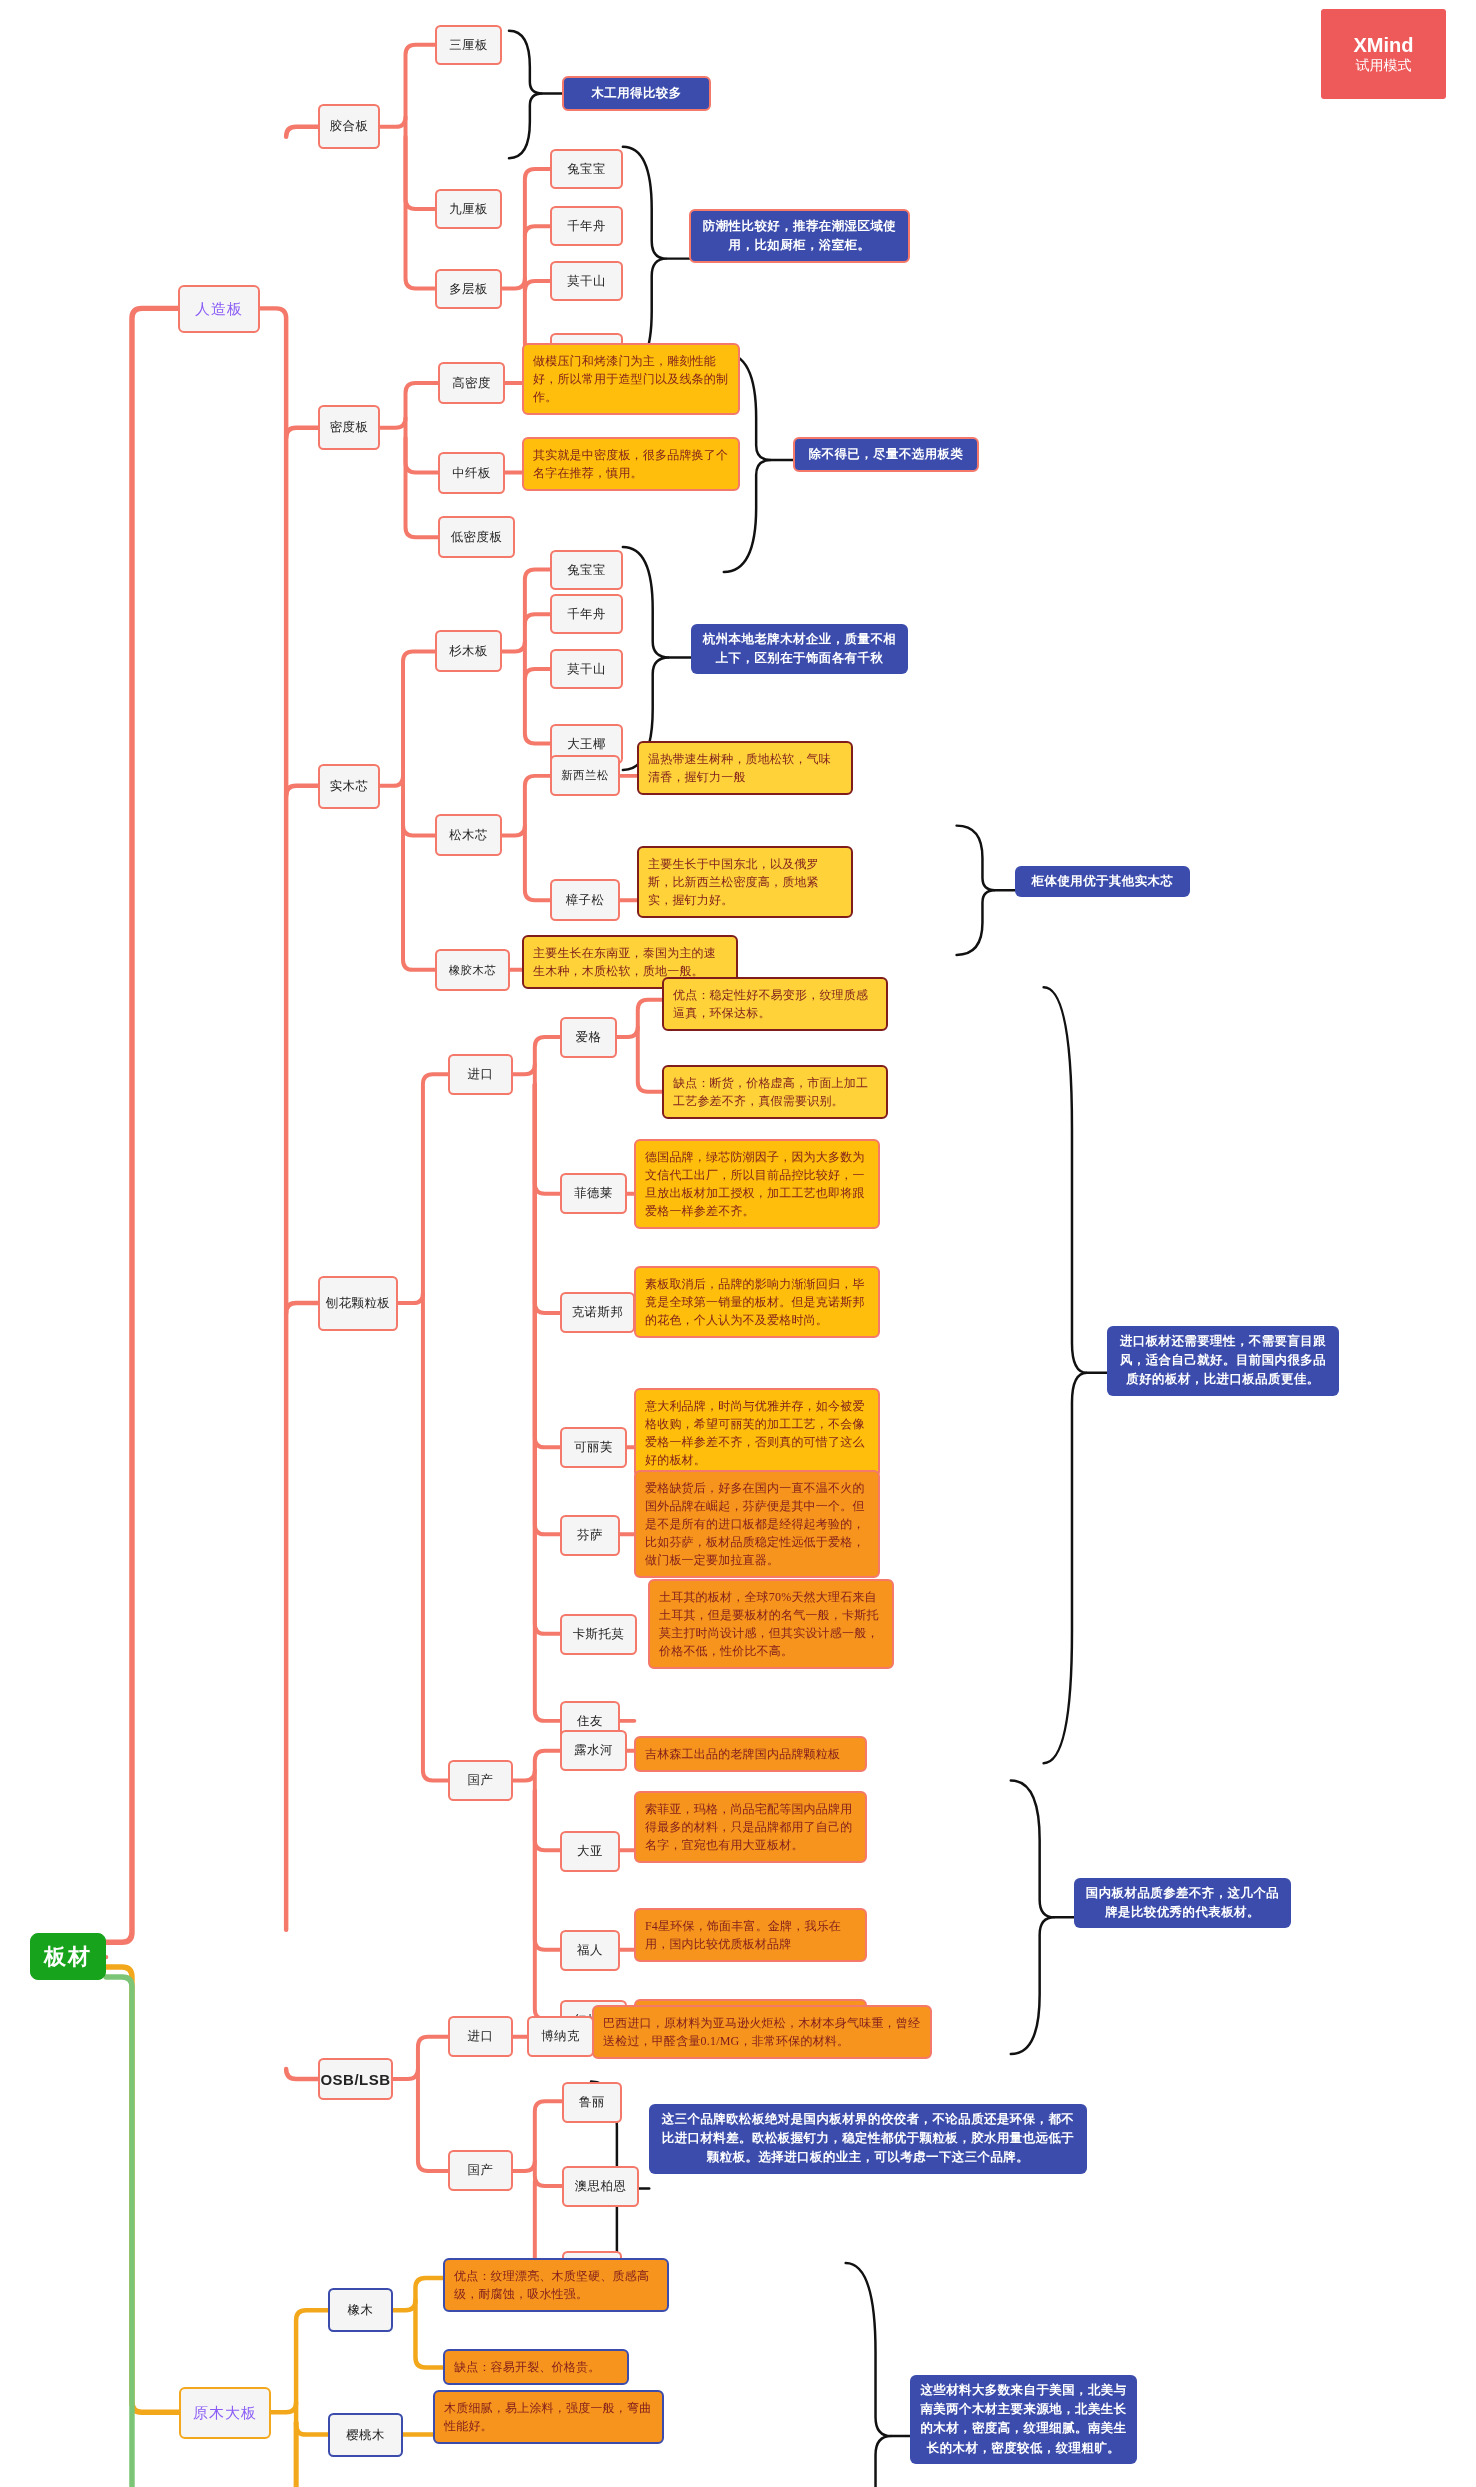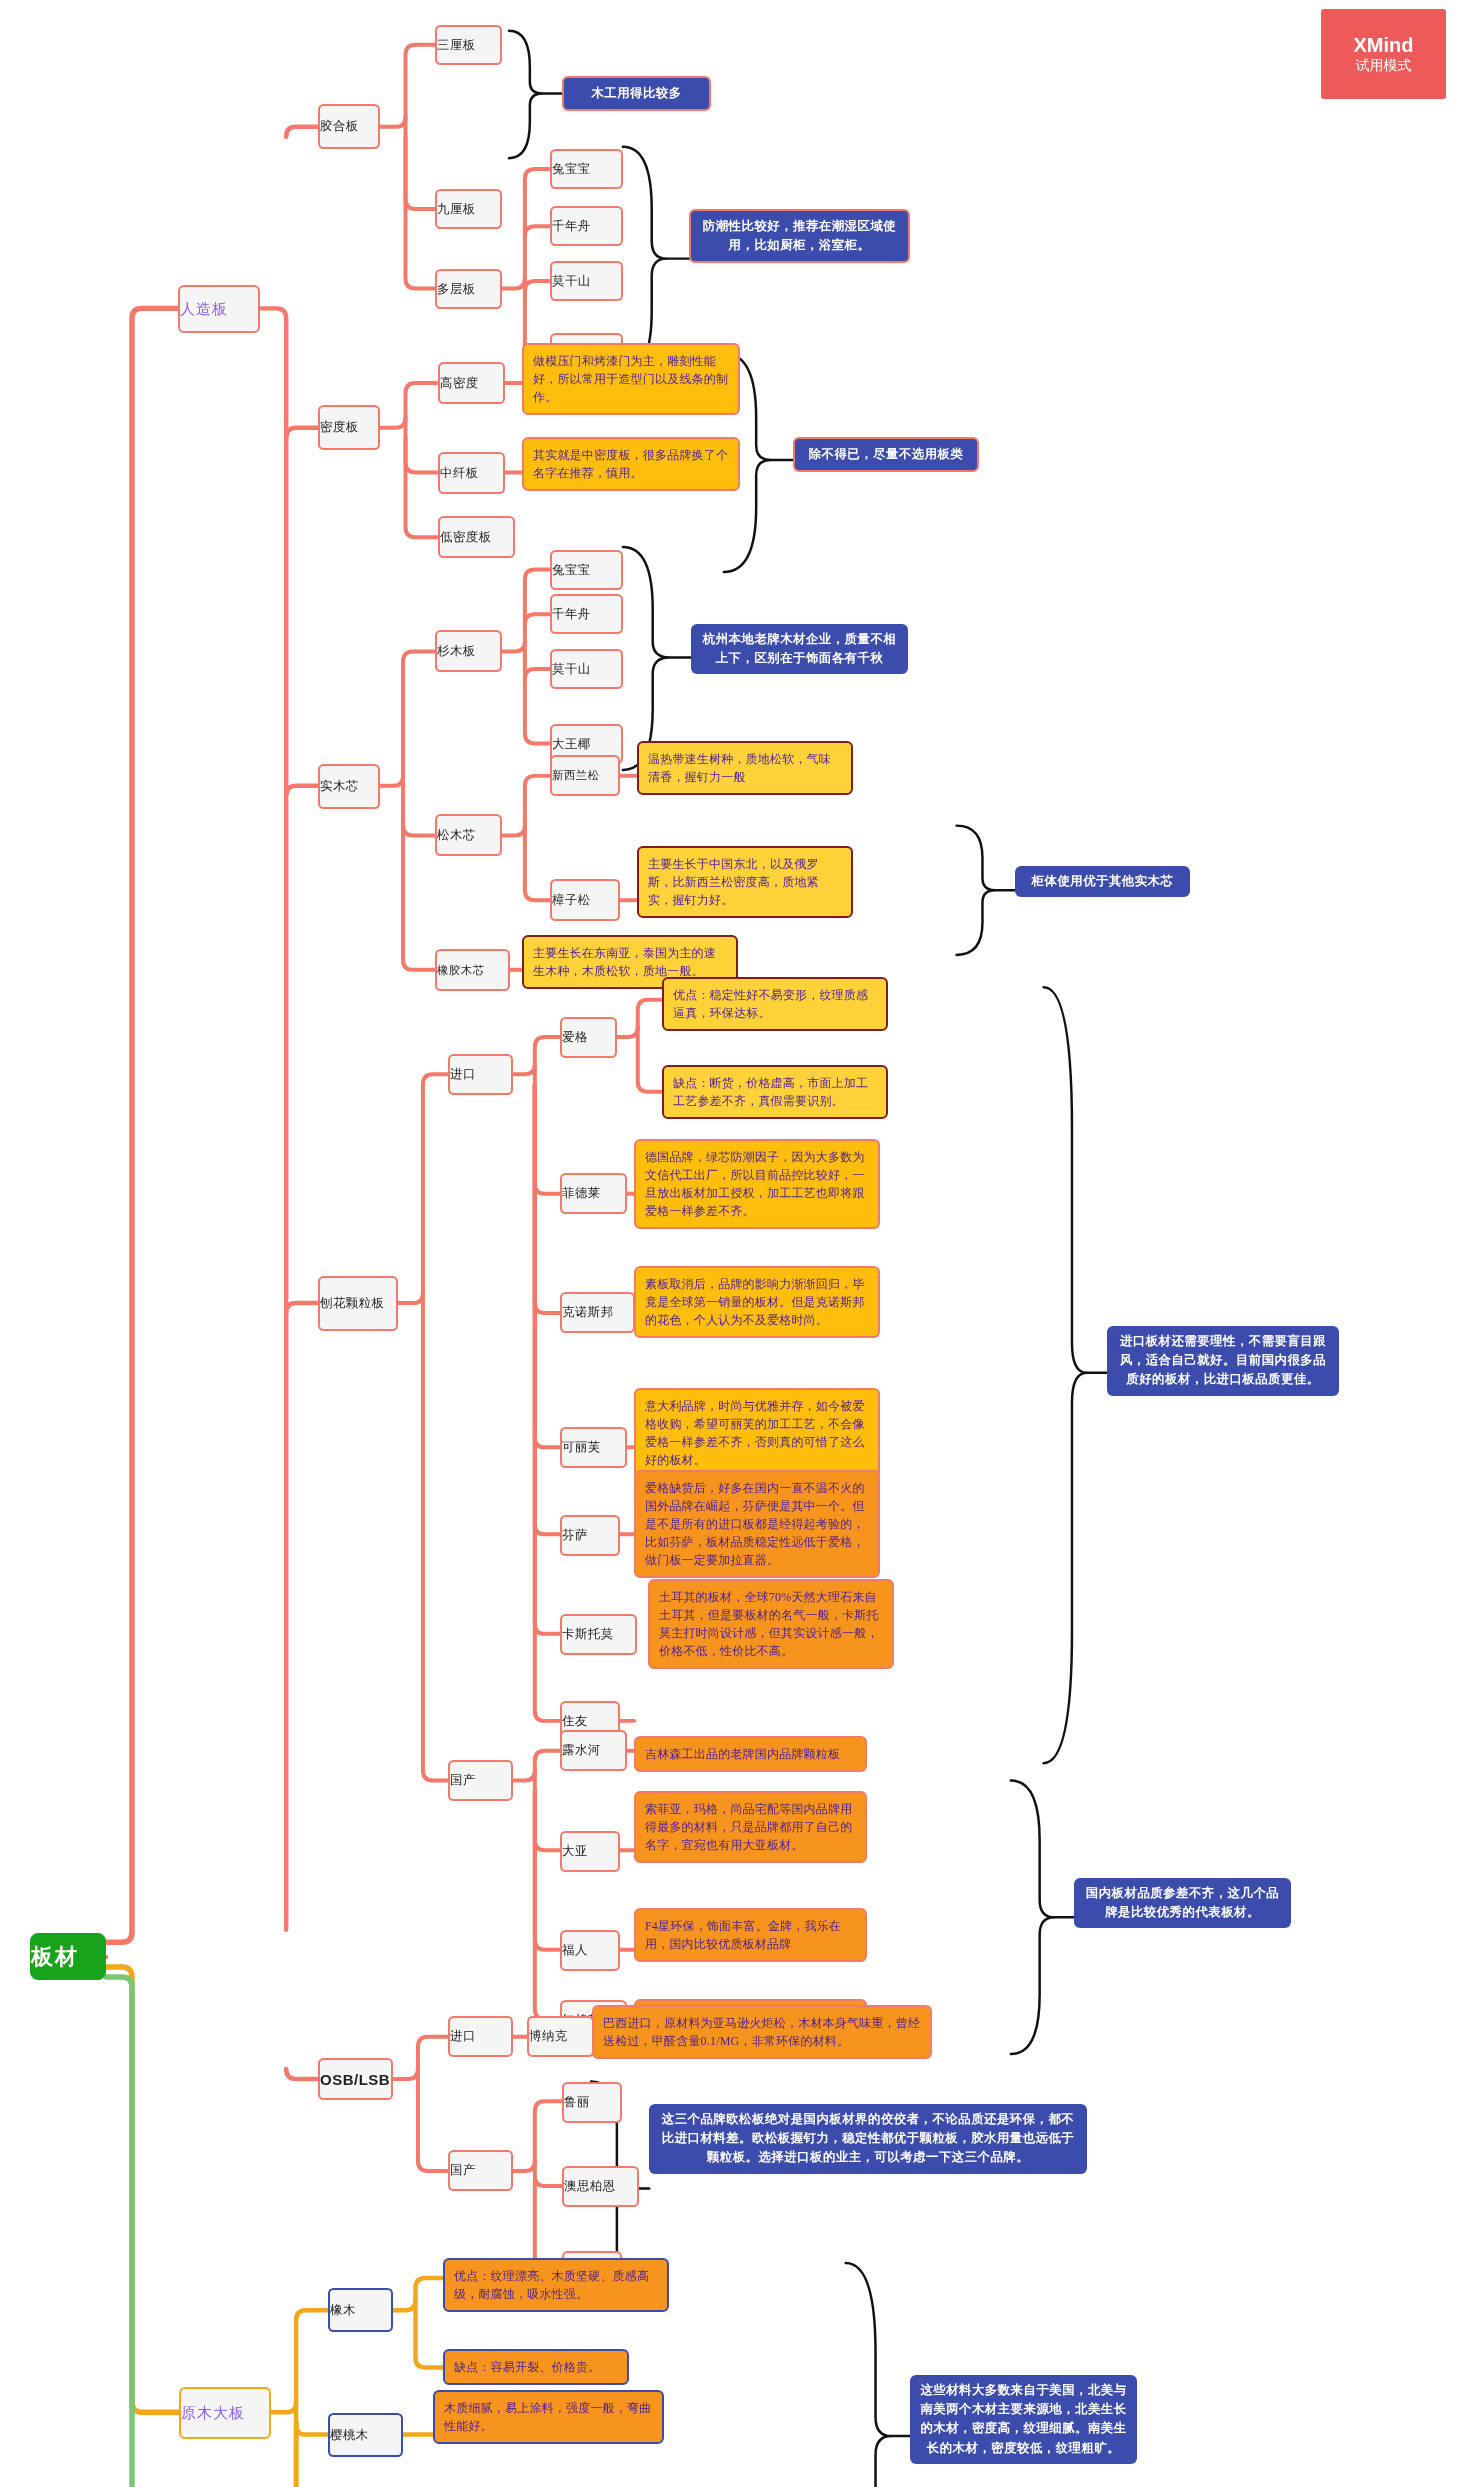--- a/index.html
+++ b/index.html
@@ -5,41 +5,41 @@
   html,body{margin:0;padding:0;}
   body{
     width:1477px;height:2922px;background:#fff;position:relative;
     font-family:"Liberation Serif","DejaVu Serif",serif;
     overflow:hidden;
   }
   #canvas{position:absolute;inset:0;}
   svg.links{position:absolute;left:0;top:0;width:1477px;height:2922px;pointer-events:none;}
 
   .node{position:absolute;box-sizing:border-box;display:flex;align-items:center;
-        text-align:center;border-radius:7px;}
+        justify-content:center;text-align:center;border-radius:7px;}
 
   
   .root{background:#17A31B;border:1.5px solid #17A31B;color:#fff;font-size:22px;
         font-weight:700;border-radius:8px;letter-spacing:2px;}
 
   
   .l1{background:#f5f5f5;font-size:15px;color:#8b5cf6;border-radius:6px;letter-spacing:1px;}
   .l1.red{border:2px solid #F4796A;}
   .l1.orange{border:2px solid #F3A81C;}
 
   
   .plain{background:#f5f5f5;font-size:12.4px;color:#222;border-radius:5.5px;letter-spacing:0.5px;}
   .plain.red{border:2px solid #F4796A;}
   .plain.blueb{border:2px solid #3B4CAC;}
   .plain.small{font-size:11.4px;}
   .plain.lat{font-family:"Liberation Sans",sans-serif;font-weight:700;font-size:15px;}
 
   
   .leaf{border-radius:6px;font-size:12px;line-height:1.5;text-align:left;
-        padding:7px 9px;display:block;letter-spacing:0.2px;color:#4c1d95;}
+        padding:7px 9px;display:block;letter-spacing:0.2px;color:#7f1d1d;}
   .leaf.y1{background:#FFD23A;border:2px solid #7f1d1d;}
   .leaf.y2{background:#FFBE0B;border:2px solid #F4796A;}
   .leaf.o1{background:#F7941D;border:2px solid #F4796A;}
   .leaf.o2{background:#F7941D;border:2px solid #3B4CAC;}
 
   
   .blue{background:#3B4CAC;color:#fff;border-radius:6px;font-size:12.4px;line-height:1.55;
         text-align:center;padding:6px 9px;display:block;font-weight:600;letter-spacing:0.5px;}
   .blue.redb{border:2px solid #F4796A;}
   .blue.plainb{border:none;}

